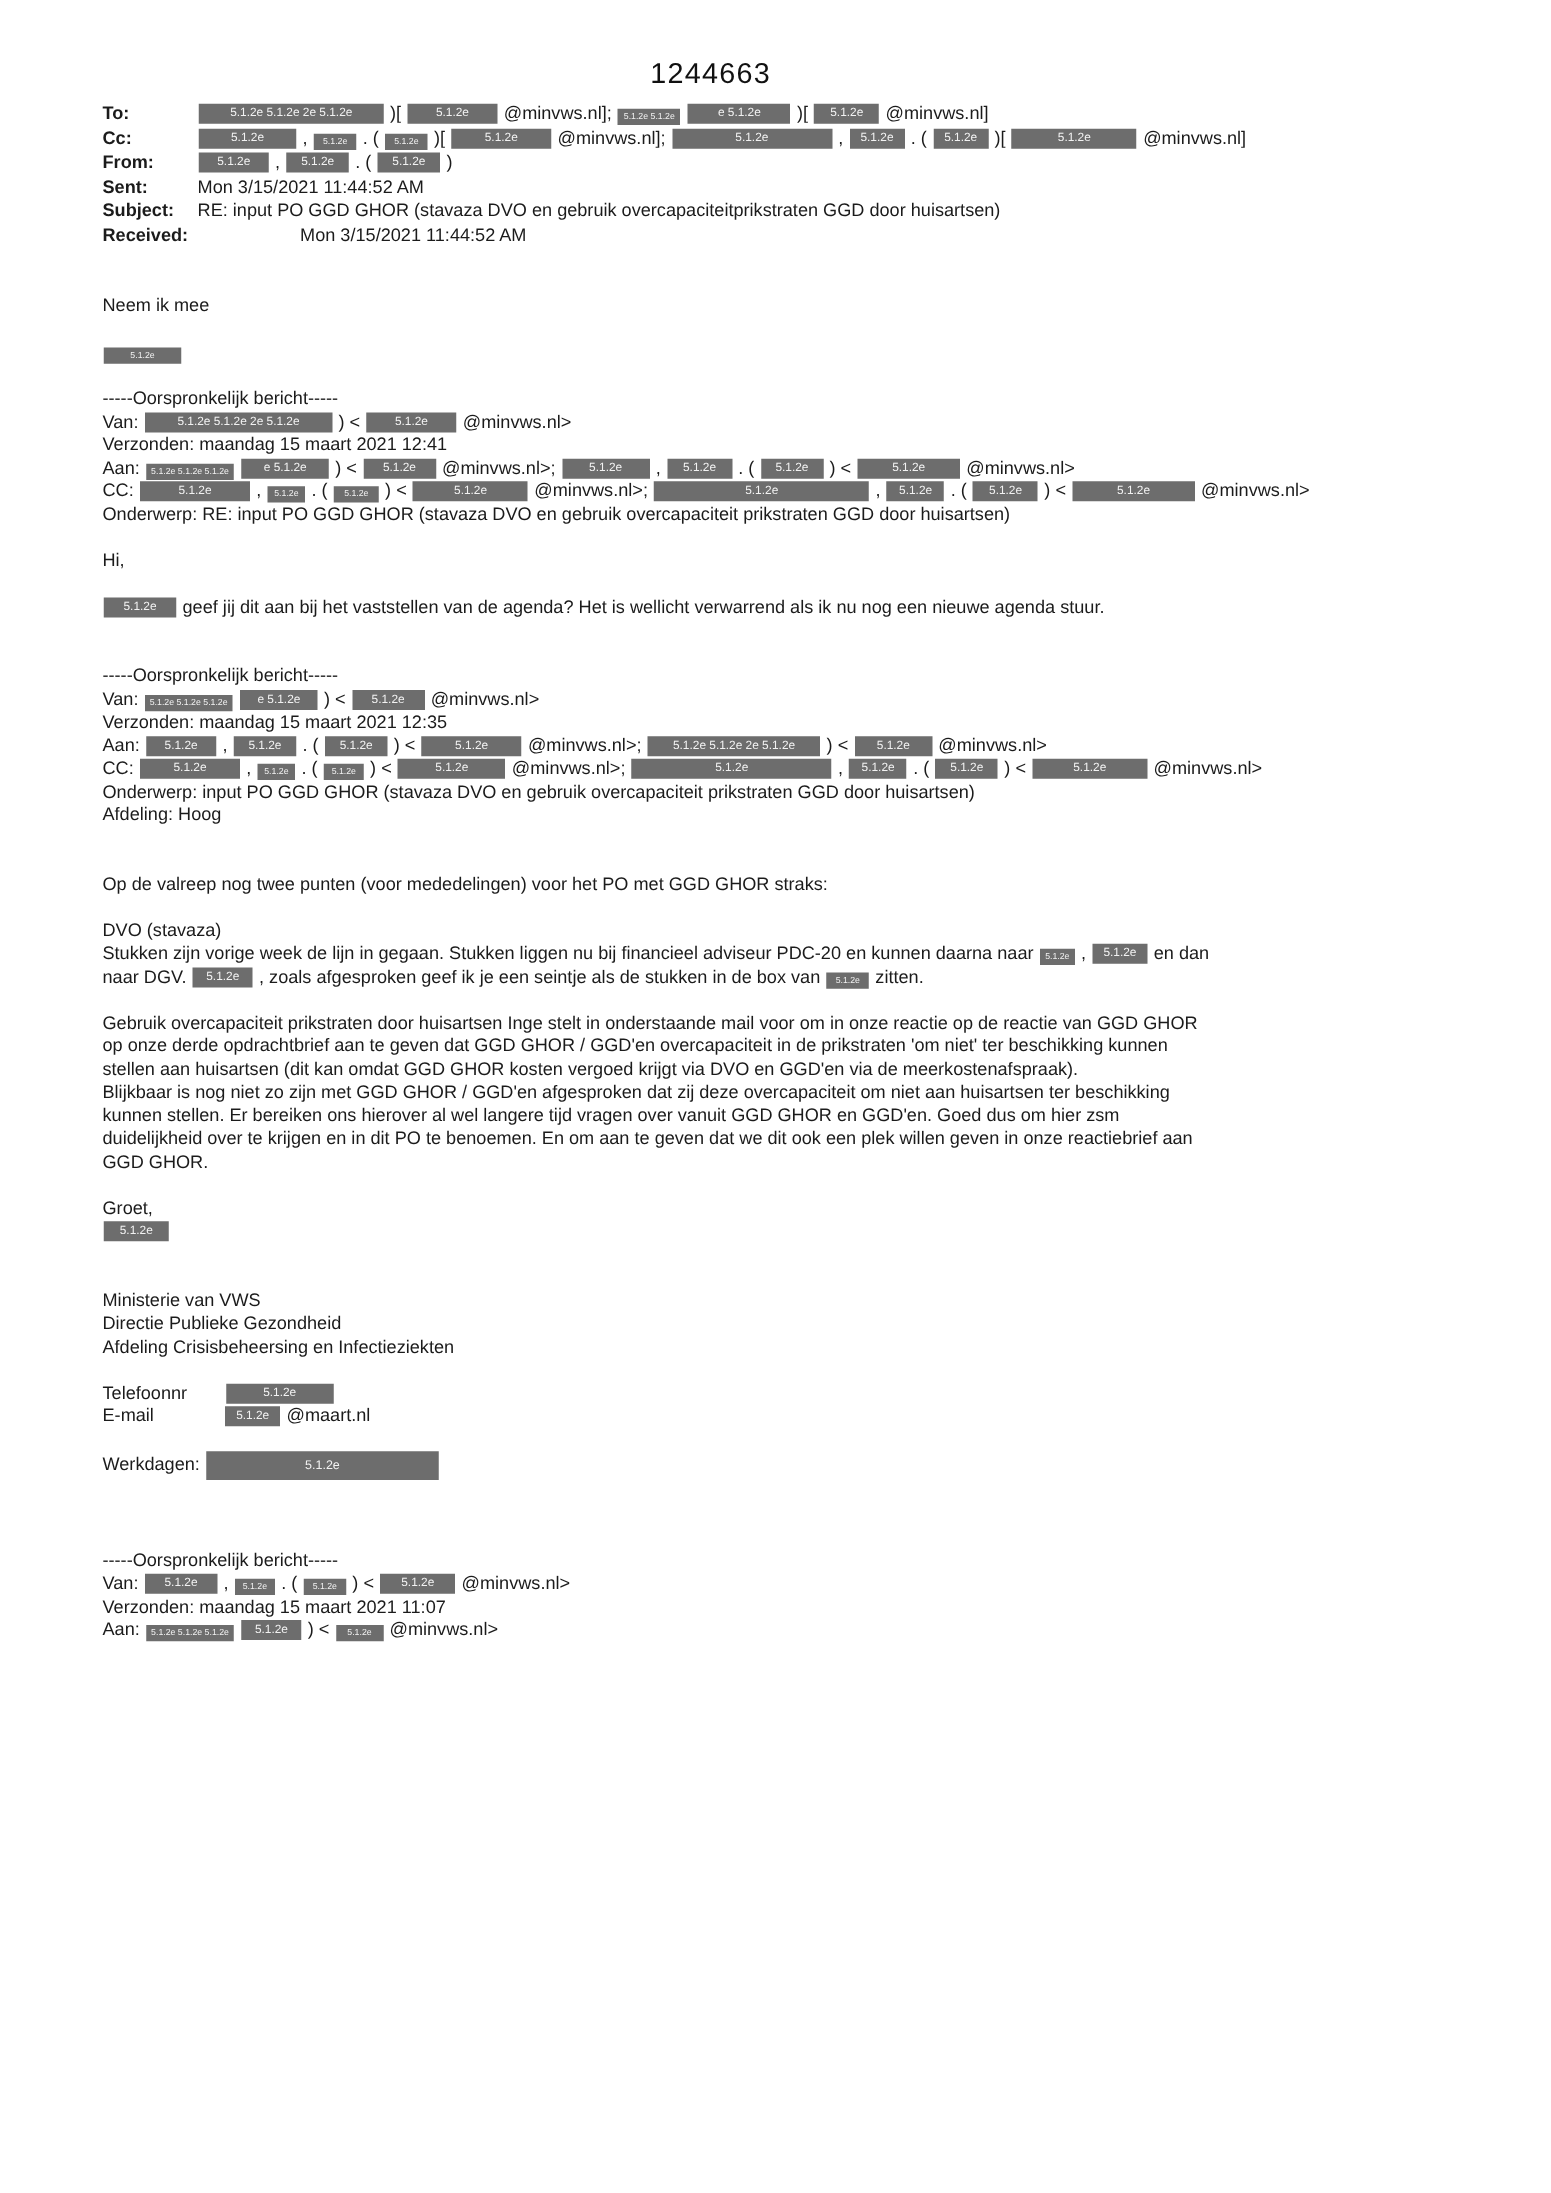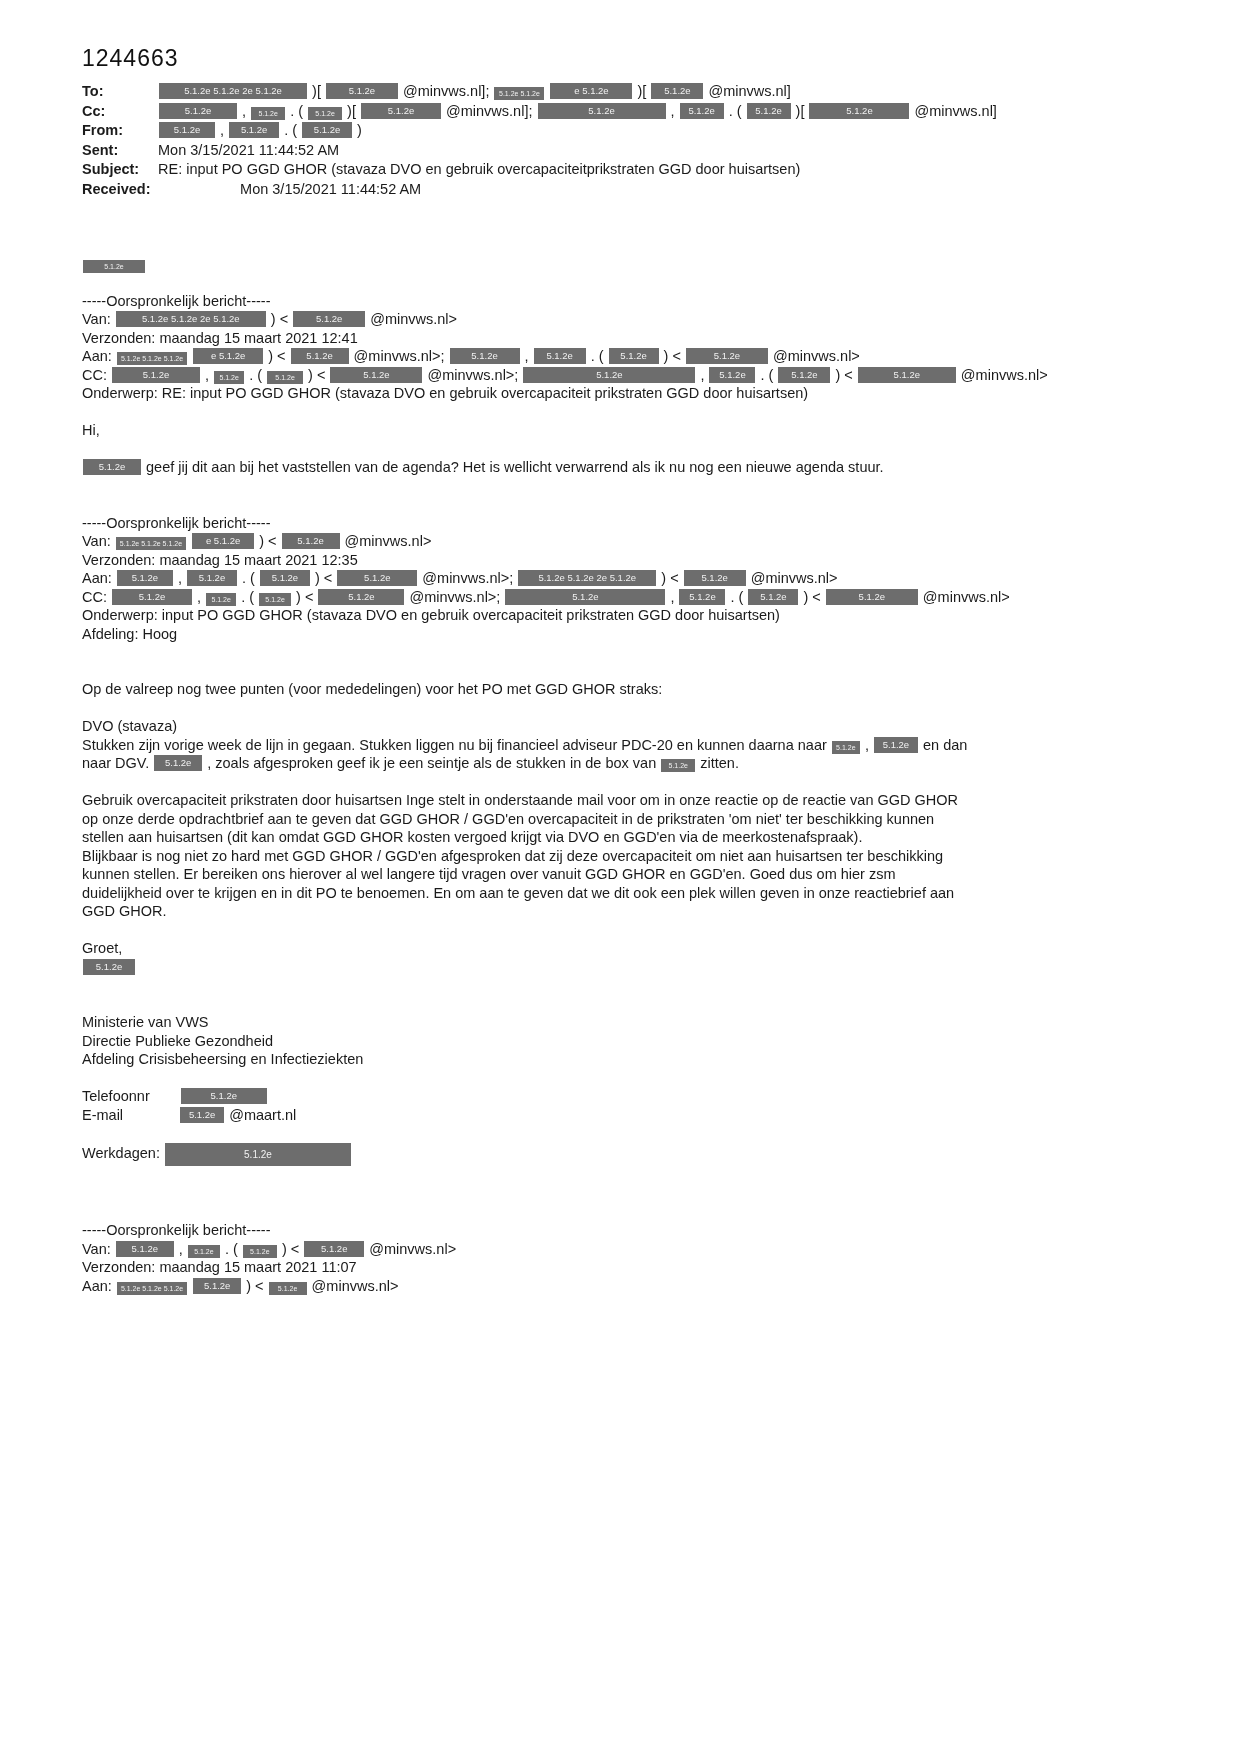--- a/index.html
+++ b/index.html
@@ -8,21 +8,21 @@
     position: relative;
     width: 1241px;
     min-height: 1754px;
     margin: 0 auto;
     background: #ffffff;
     font-family: "Liberation Sans", "DejaVu Sans", sans-serif;
     color: #1b1b1b;
     padding: 45px 150px 60px 82px;
   }
   .doc-number {
-    text-align: left;
+    text-align: center;
     padding-right: 36px;
     font-size: 23px;
     letter-spacing: 1px;
     color: #111;
     margin-bottom: 10px;
     font-weight: 400;
   }
   .email-body { font-size: 14.5px; }
   .line {
     min-height: 18.5px;
@@ -57,20 +57,21 @@
   <div class="doc-number">1244663</div>
   <div class="email-body">
       <div class="line hdr"><span class="lbl">To:</span> <span class="red red-n" style="min-width: 148px;">5.1.2e    5.1.2e 2e   5.1.2e</span> <span class="txt">)[</span> <span class="red red-n" style="min-width: 72px;">5.1.2e</span> <span class="txt">@minvws.nl];</span> <span class="red red-s" style="min-width: 50px;">5.1.2e 5.1.2e</span> <span class="red red-n" style="min-width: 82px;">e 5.1.2e</span> <span class="txt">)[</span> <span class="red red-n" style="min-width: 52px;">5.1.2e</span> <span class="txt">@minvws.nl]</span> </div>
       <div class="line hdr"><span class="lbl">Cc:</span> <span class="red red-n" style="min-width: 78px;">5.1.2e</span> <span class="txt">,</span> <span class="red red-s" style="min-width: 34px;">5.1.2e</span> <span class="txt">. (</span> <span class="red red-s" style="min-width: 34px;">5.1.2e</span> <span class="txt">)[</span> <span class="red red-n" style="min-width: 80px;">5.1.2e</span> <span class="txt">@minvws.nl];</span> <span class="red red-n" style="min-width: 128px;">5.1.2e</span> <span class="txt">,</span> <span class="red red-n" style="min-width: 44px;">5.1.2e</span> <span class="txt">. (</span> <span class="red red-n" style="min-width: 44px;">5.1.2e</span> <span class="txt">)[</span> <span class="red red-n" style="min-width: 100px;">5.1.2e</span> <span class="txt">@minvws.nl]</span> </div>
       <div class="line hdr"><span class="lbl">From:</span> <span class="red red-n" style="min-width: 56px;">5.1.2e</span> <span class="txt">,</span> <span class="red red-n" style="min-width: 50px;">5.1.2e</span> <span class="txt">. (</span> <span class="red red-n" style="min-width: 50px;">5.1.2e</span> <span class="txt">)</span> </div>
       <div class="line hdr"><span class="lbl">Sent:</span> <span class="txt">Mon 3/15/2021 11:44:52 AM</span> </div>
       <div class="line hdr"><span class="lbl">Subject:</span> <span class="txt">RE: input PO GGD GHOR (stavaza DVO en gebruik overcapaciteitprikstraten GGD door huisartsen)</span> </div>
       <div class="line hdr"><span class="lbl">Received:</span> <span class="sp" style="width: 78px;"></span> <span class="txt">Mon 3/15/2021 11:44:52 AM</span> </div>
       <div class="line">&nbsp;</div>
       <div class="line">&nbsp;</div>
+      <div class="line"><span class="txt">Neem ik mee</span> </div>
       <div class="line">&nbsp;</div>
       <div class="line"><span class="red red-s" style="min-width: 62px;">5.1.2e</span> </div>
       <div class="line">&nbsp;</div>
       <div class="line"><span class="txt">-----Oorspronkelijk bericht-----</span> </div>
       <div class="line"><span class="txt">Van:</span> <span class="red red-n" style="min-width: 150px;">5.1.2e    5.1.2e 2e   5.1.2e</span> <span class="txt">) &lt;</span> <span class="red red-n" style="min-width: 72px;">5.1.2e</span> <span class="txt">@minvws.nl&gt;</span> </div>
       <div class="line"><span class="txt">Verzonden: maandag 15 maart 2021 12:41</span> </div>
       <div class="line"><span class="txt">Aan:</span> <span class="red red-s" style="min-width: 66px;">5.1.2e 5.1.2e 5.1.2e</span> <span class="red red-n" style="min-width: 70px;">e 5.1.2e</span> <span class="txt">) &lt;</span> <span class="red red-n" style="min-width: 58px;">5.1.2e</span> <span class="txt">@minvws.nl&gt;;</span> <span class="red red-n" style="min-width: 70px;">5.1.2e</span> <span class="txt">,</span> <span class="red red-n" style="min-width: 52px;">5.1.2e</span> <span class="txt">. (</span> <span class="red red-n" style="min-width: 50px;">5.1.2e</span> <span class="txt">) &lt;</span> <span class="red red-n" style="min-width: 82px;">5.1.2e</span> <span class="txt">@minvws.nl&gt;</span> </div>
       <div class="line"><span class="txt">CC:</span> <span class="red red-n" style="min-width: 88px;">5.1.2e</span> <span class="txt">,</span> <span class="red red-s" style="min-width: 30px;">5.1.2e</span> <span class="txt">. (</span> <span class="red red-s" style="min-width: 36px;">5.1.2e</span> <span class="txt">) &lt;</span> <span class="red red-n" style="min-width: 92px;">5.1.2e</span> <span class="txt">@minvws.nl&gt;;</span> <span class="red red-n" style="min-width: 172px;">5.1.2e</span> <span class="txt">,</span> <span class="red red-n" style="min-width: 46px;">5.1.2e</span> <span class="txt">. (</span> <span class="red red-n" style="min-width: 52px;">5.1.2e</span> <span class="txt">) &lt;</span> <span class="red red-n" style="min-width: 98px;">5.1.2e</span> <span class="txt">@minvws.nl&gt;</span> </div>
       <div class="line"><span class="txt">Onderwerp: RE: input PO GGD GHOR (stavaza DVO en gebruik overcapaciteit prikstraten GGD door huisartsen)</span> </div>
       <div class="line">&nbsp;</div>
@@ -90,21 +91,21 @@
       <div class="line">&nbsp;</div>
       <div class="line"><span class="txt">Op de valreep nog twee punten (voor mededelingen) voor het PO met GGD GHOR straks:</span> </div>
       <div class="line">&nbsp;</div>
       <div class="line"><span class="txt">DVO (stavaza)</span> </div>
       <div class="line"><span class="txt">Stukken zijn vorige week de lijn in gegaan. Stukken liggen nu bij financieel adviseur PDC-20 en kunnen daarna naar</span> <span class="red red-s" style="min-width: 28px;">5.1.2e</span> <span class="txt">,</span> <span class="red red-n" style="min-width: 44px;">5.1.2e</span> <span class="txt">en dan</span> </div>
       <div class="line"><span class="txt">naar DGV.</span> <span class="red red-n" style="min-width: 48px;">5.1.2e</span> <span class="txt">, zoals afgesproken geef ik je een seintje als de stukken in de box van</span> <span class="red red-s" style="min-width: 34px;">5.1.2e</span> <span class="txt">zitten.</span> </div>
       <div class="line">&nbsp;</div>
       <div class="line"><span class="txt">Gebruik overcapaciteit prikstraten door huisartsen Inge stelt in onderstaande mail voor om in onze reactie op de reactie van GGD GHOR</span> </div>
       <div class="line"><span class="txt">op onze derde opdrachtbrief aan te geven dat GGD GHOR / GGD'en overcapaciteit in de prikstraten 'om niet' ter beschikking kunnen</span> </div>
       <div class="line"><span class="txt">stellen aan huisartsen (dit kan omdat GGD GHOR kosten vergoed krijgt via DVO en GGD'en via de meerkostenafspraak).</span> </div>
-      <div class="line"><span class="txt">Blijkbaar is nog niet zo hard met GGD GHOR / GGD'en afgesproken dat zij deze overcapaciteit om niet aan huisartsen ter beschikking</span> </div>
+      <div class="line"><span class="txt">Blijkbaar is nog niet zo zijn met GGD GHOR / GGD'en afgesproken dat zij deze overcapaciteit om niet aan huisartsen ter beschikking</span> </div>
       <div class="line"><span class="txt">kunnen stellen. Er bereiken ons hierover al wel langere tijd vragen over vanuit GGD GHOR en GGD'en. Goed dus om hier zsm</span> </div>
       <div class="line"><span class="txt">duidelijkheid over te krijgen en in dit PO te benoemen. En om aan te geven dat we dit ook een plek willen geven in onze reactiebrief aan</span> </div>
       <div class="line"><span class="txt">GGD GHOR.</span> </div>
       <div class="line">&nbsp;</div>
       <div class="line"><span class="txt">Groet,</span> </div>
       <div class="line"><span class="red red-n" style="min-width: 52px;">5.1.2e</span> </div>
       <div class="line">&nbsp;</div>
       <div class="line">&nbsp;</div>
       <div class="line"><span class="txt">Ministerie van VWS</span> </div>
       <div class="line"><span class="txt">Directie Publieke Gezondheid</span> </div>

